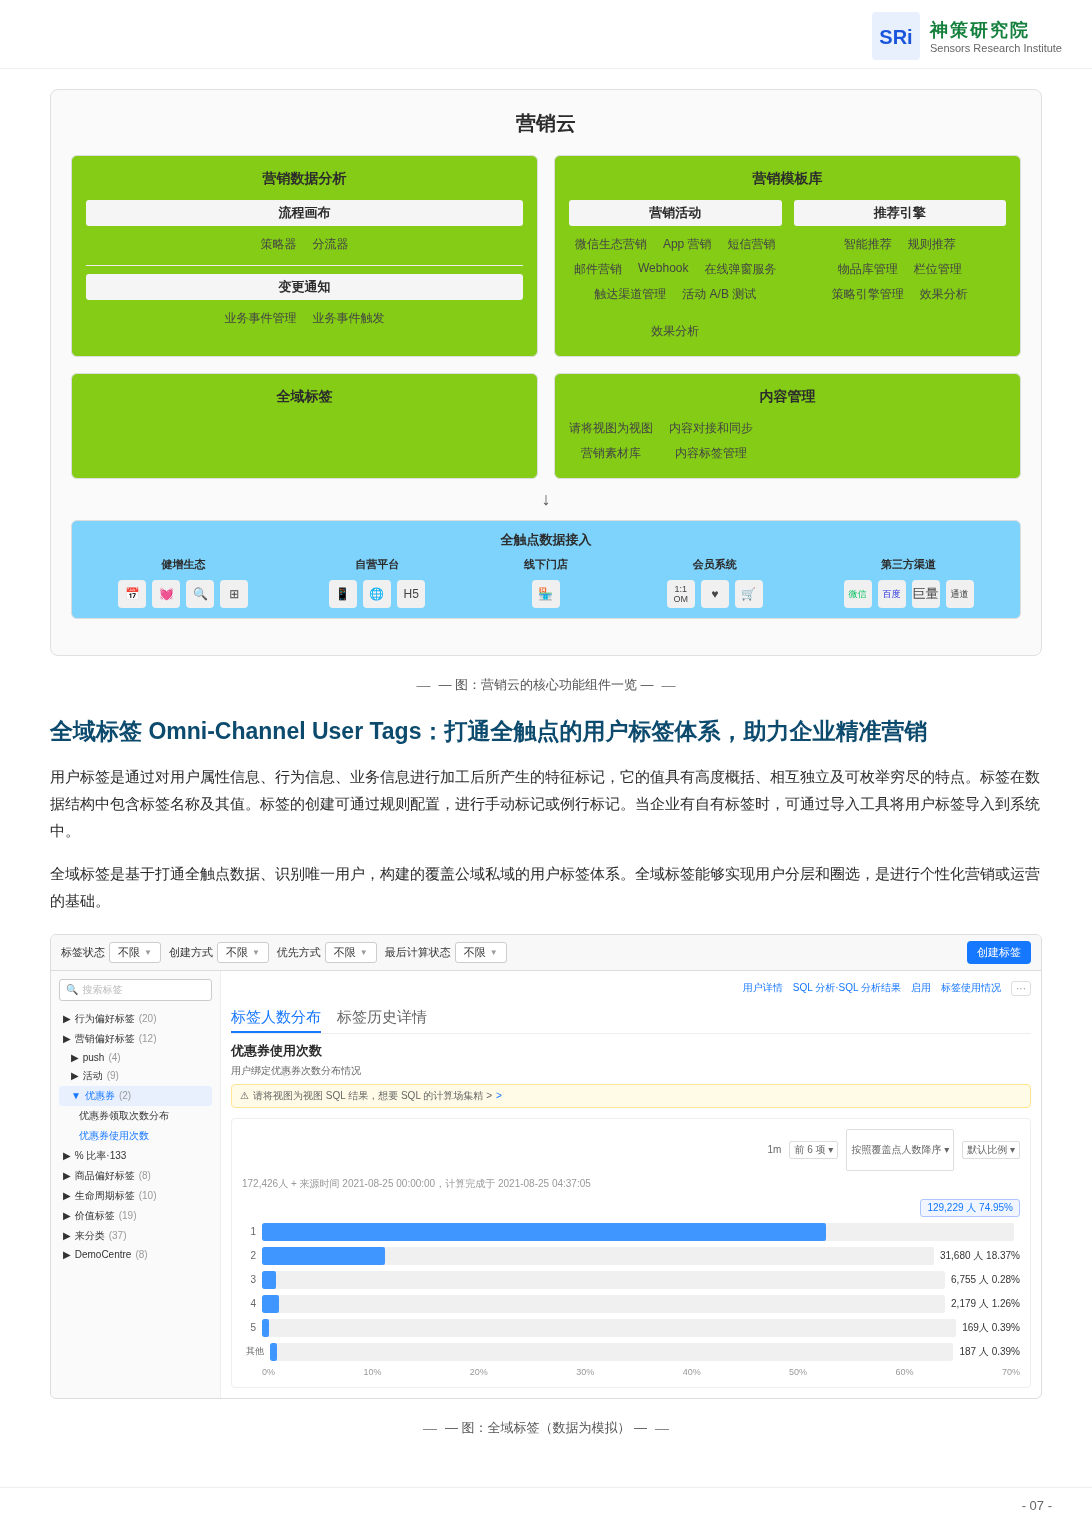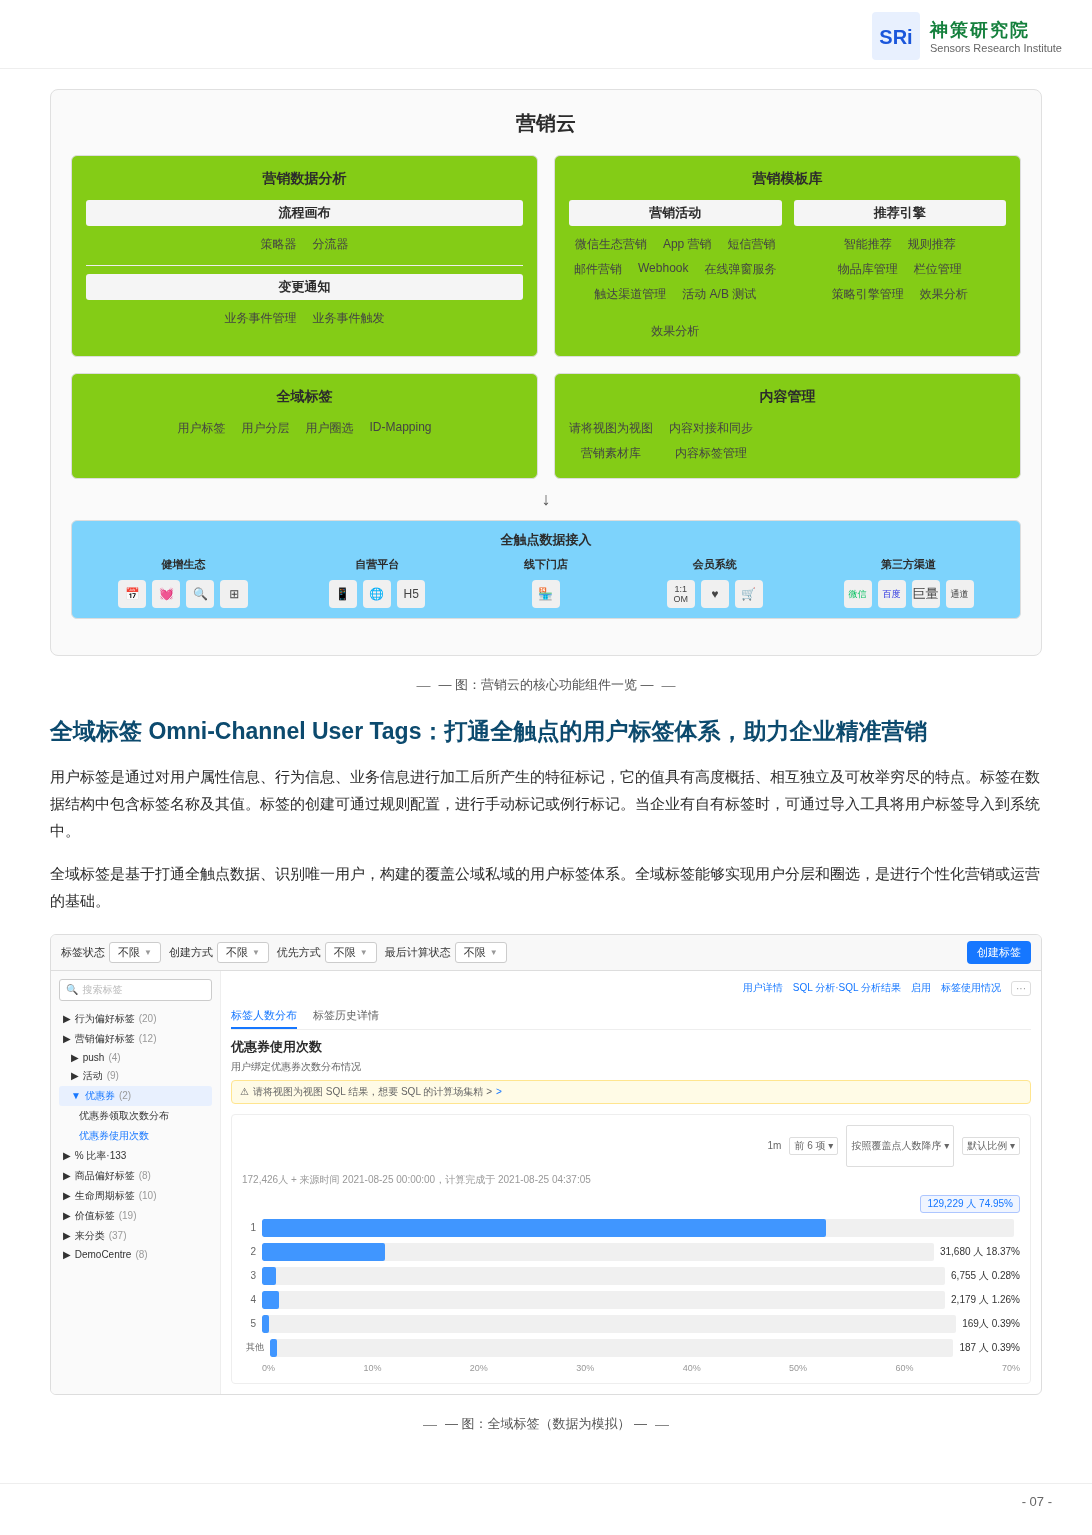--- a/index.html
+++ b/index.html
@@ -328,21 +328,21 @@
       margin-bottom: 8px;
     }
     .tag-main-sub {
       display: flex;
       align-items: center;
       gap: 16px;
       border-bottom: 1px solid #eee;
       margin-bottom: 8px;
     }
     .tag-tab {
-      font-size: 11px;
+      font-size: 15px;
       color: #666;
       padding: 4px 0;
       cursor: pointer;
       border-bottom: 2px solid transparent;
     }
     .tag-tab.active {
       color: #1677ff;
       border-bottom: 2px solid #1677ff;
     }
     .tag-main-title {
@@ -532,26 +532,20 @@
             </div>
           </div>
         </div>
       </div>
     </div>
 
     <div class="mc-bottom-row">
 
       <div class="mc-section">
         <div class="mc-section-title">全域标签</div>
-        <div class="mc-items-row">
-          <span class="mc-item">用户标签</span>
-          <span class="mc-item">用户分层</span>
-          <span class="mc-item">用户圈选</span>
-          <span class="mc-item">ID-Mapping</span>
-        </div>
       </div>
 
       <div class="mc-section">
         <div class="mc-section-title">内容管理</div>
         <div style="display:flex;gap:16px;">
           <div>
             <div class="mc-item">请将视图为视图</div>
             <div class="mc-item" style="margin-top:4px;">营销素材库</div>
           </div>
           <div>

